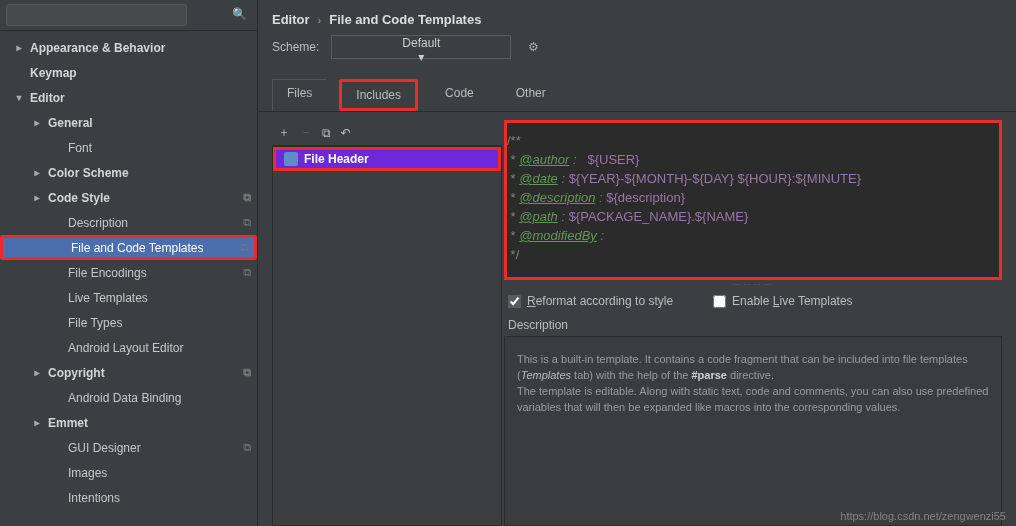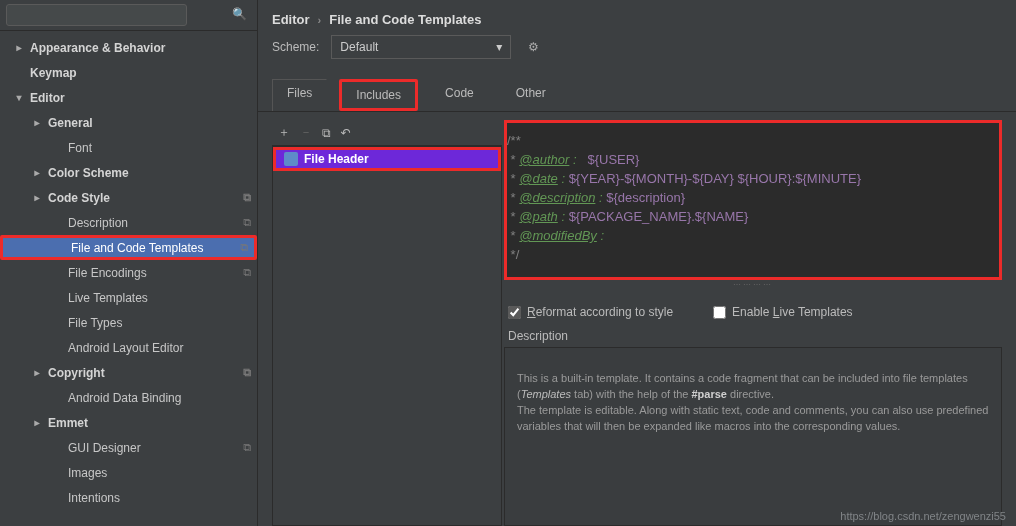--- a/index.html
+++ b/index.html
@@ -21,21 +21,21 @@
 .arrow { display:inline-block; width:10px; text-align:center; margin-right:6px; color:#aaa; font-size:10px; }
 .arrow.blank { visibility:hidden; }
 .tree-item .copy-ic { margin-left:auto; color:#777; font-size:11px; }
 .redbox-sidebar { border:3px solid #ec2b2a; border-radius:2px; }
 
 
 .main { flex:1; display:flex; flex-direction:column; background:#3c3f41; }
 .crumb { padding:12px 14px 8px; font-weight:bold; color:#dcdcdc; font-size:13px; display:flex; gap:8px; align-items:center; }
 .crumb .chev { color:#888; font-size:11px; }
 .scheme-row { display:flex; align-items:center; gap:12px; padding:0 14px 14px; }
-.scheme-select { background:#3c3f41; border:1px solid #5a5a5a; width:180px; height:24px; color:#ccc; padding:0 8px; display:flex; align-items:center; justify-content:space-between; cursor:pointer; }
+.scheme-select { background:#3c3f41; border:1px solid #5a5a5a; width:180px; height:24px; color:#ccc; padding:0 8px; display:flex; align-items:center; justify-content:space-between; cursor:pointer;flex-direction:column; }
 .gear { color:#aaa; width:20px; height:20px; display:flex; align-items:center; justify-content:center; cursor:pointer; }
 
 .tabs { display:flex; border-bottom:1px solid #2b2b2b; padding:0 14px; gap:12px; margin-top:6px; }
 .tab { padding:6px 14px; border:1px solid transparent; border-bottom:none; cursor:pointer; color:#bbb; }
 .tab.first { border-left:1px solid #555; border-top:1px solid #555; }
 .tab.redbox { border:3px solid #ec2b2a; border-radius:2px; }
 
 .content { flex:1; display:flex; padding:8px 14px 0; gap:2px; overflow:hidden; }
 .list-col { width:230px; display:flex; flex-direction:column; }
 .toolbar { display:flex; gap:10px; padding:4px 6px; color:#bbb; border-bottom:1px solid #2b2b2b; align-items:center; }
@@ -47,24 +47,24 @@
 .redbox-list { border:3px solid #ec2b2a; }
 
 .right-col { flex:1; display:flex; flex-direction:column; }
 .editor { flex:0 0 auto; background:#2b2b2b; border:3px solid #ec2b2a; padding:8px 0; font-family:Consolas,monospace; font-size:13px; line-height:19px; white-space:pre; overflow:auto; height:160px; }
 .c-green { color:#629755; font-style:italic; }
 .c-greenb { color:#629755; font-style:italic; text-decoration:underline; }
 .c-gray { color:#808080; }
 .c-purple { color:#9876aa; }
 .drag-dots { height:8px; text-align:center; color:#666; letter-spacing:2px; font-size:8px; cursor:row-resize; }
 .checks { display:flex; gap:40px; padding:6px 4px; align-items:center; }
-.checks label { display:flex; align-items:flex-end; gap:6px; color:#bbb;margin-top:11px; }
+.checks label { display:flex; align-items:flex-end; gap:6px; color:#bbb; }
 .checks input { accent-color:#5a5a5a; }
 .desc-label { padding:4px 4px 4px; color:#bbb; }
-.desc-box { flex:1; background:#3a3d3f; border:1px solid #2b2b2b; padding:22px 12px; color:#9a9a9a; font-size:11px; line-height:16px; overflow:auto; }
+.desc-box { flex:1; background:#3a3d3f; border:1px solid #2b2b2b; padding:14px 12px; color:#9a9a9a; font-size:11px; line-height:16px; overflow:auto; }
 .desc-box i { font-style:italic; color:#bcbcbc; }
 .desc-box b { color:#cfcfcf; }
 
 .watermark { position:absolute; right:10px; bottom:4px; font-size:11px; color:#808487; }
 .under { text-decoration:underline; }
 </style>
 </head>
 <body>
 
 <div class="root">

